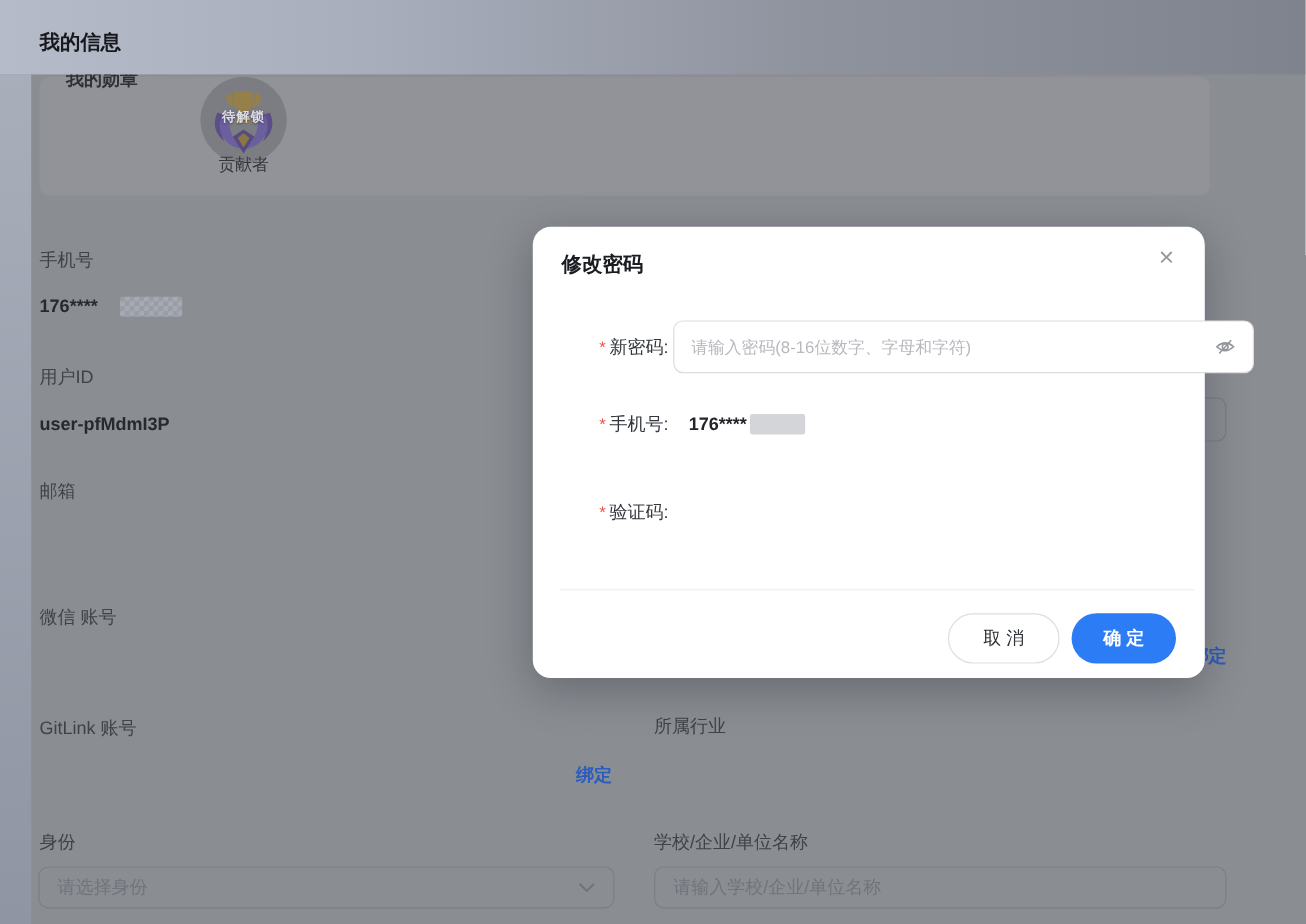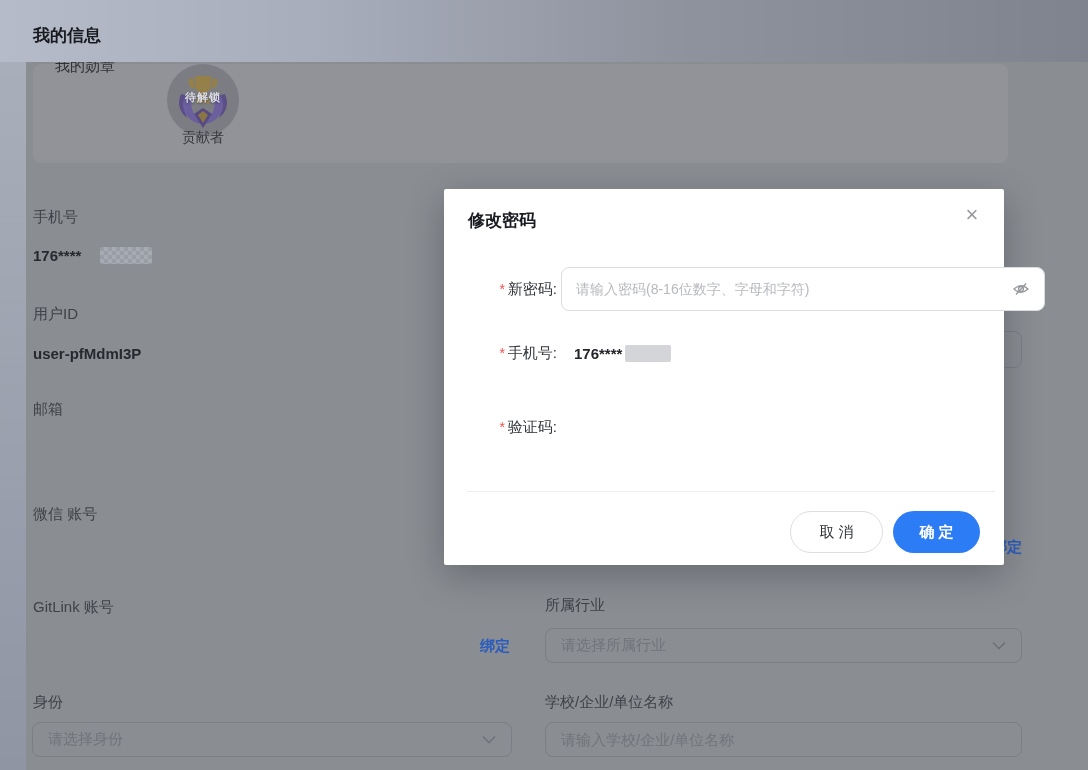--- a/index.html
+++ b/index.html
@@ -9,21 +9,21 @@
 
   
   .top-band { position:absolute; left:0; top:0; width:1088px; height:62px; z-index:4;
     background:linear-gradient(90deg,#b6bbca 0%,#a9aebd 28%,#8f939e 62%,#7f838e 100%); }
   .left-strip { position:absolute; left:0; top:62px; width:26px; height:708px; z-index:3;
     background:linear-gradient(180deg,#a9aebb 0%,#8f95a2 100%); }
   .page-title { position:absolute; left:33px; top:24px; font-size:17px; font-weight:700; color:#17191d; }
 
   
   .medal-box { position:absolute; left:33px; top:64px; width:975px; height:99px; background:#929399; border-radius:8px; z-index:1; }
-  .medal-title { position:absolute; left:55px; top:57px; font-size:15px; font-weight:400; color:#2e3136; z-index:2; }
+  .medal-title { position:absolute; left:55px; top:57px; font-size:15px; font-weight:700; color:#2e3136; z-index:2; }
   .badge-circle { position:absolute; left:167px; top:64px; width:72px; height:72px; border-radius:50%; background:#7b7d82; z-index:2; overflow:hidden; }
   .badge-emblem { position:absolute; left:0; top:0; width:72px; height:72px; }
   .badge-status { position:absolute; left:0; top:26px; width:72px; text-align:center; font-size:11px; font-weight:700;
     color:rgba(232,233,238,0.92); z-index:3; letter-spacing:1px; text-shadow:0 1px 2px rgba(40,30,70,.6); }
   .badge-name { position:absolute; left:167px; top:129px; width:72px; text-align:center; font-size:14px; color:#34373c; z-index:2; }
 
   
   .dim-label { position:absolute; font-size:15px; color:#3f4248; z-index:2; }
   .dim-value { position:absolute; font-size:15px; font-weight:700; color:#26292f; z-index:2; }
   .censor { position:absolute; width:52px; height:17px; z-index:2; border-radius:2px;
@@ -34,21 +34,21 @@
     font-size:15px; color:#71747b; padding:0 15px; display:flex; align-items:center; z-index:2; }
   .dim-input input { border:none; outline:none; background:transparent; width:100%; font-size:15px;
     font-family:inherit; color:#3f4248; }
   .dim-input input::placeholder { color:#71747b; }
   .dim-select { cursor:pointer; justify-content:space-between; }
   .dim-link { position:absolute; font-size:15px; font-weight:700; color:#2b5dbe; z-index:2; cursor:pointer; }
   .chevron { flex:0 0 auto; margin-left:8px; }
 
   
   .modal { position:absolute; left:444px; top:189px; width:560px; height:376px; background:#ffffff;
-    border-radius:2px; z-index:10; box-shadow:0 10px 36px rgba(15,18,28,0.28); }
+    border-radius:15px; z-index:10; box-shadow:0 10px 36px rgba(15,18,28,0.28); }
   .modal-title { position:absolute; left:24px; top:20px; font-size:17px; font-weight:700; color:#1a1c21; }
   .modal-close { position:absolute; right:18px; top:12px; width:28px; height:28px; font-size:22px; line-height:28px;
     text-align:center; color:#97999e; cursor:pointer; font-weight:400; }
   .m-row { position:absolute; left:0; width:560px; }
   .m-label { position:absolute; left:0; top:0; width:113px; text-align:right; font-size:15px; color:#33363c; }
   .req { color:#f5504e; margin-right:3px; font-size:14px; }
   .m-input { position:absolute; left:117px; top:0; width:484px; border:1px solid #dadce1; border-radius:8px;
     display:flex; align-items:center; padding:0 14px; background:#fff; }
   .m-input input { border:none; outline:none; flex:1 1 auto; font-size:14px; font-family:inherit; color:#2a2c32; background:transparent; }
   .m-input input::placeholder { color:#b7b9be; }
@@ -109,26 +109,20 @@
     <span>请选择身份</span>
     <svg class="chevron" width="14" height="9" viewBox="0 0 14 9">
       <polyline points="1,1.5 7,7.5 13,1.5" fill="none" stroke="#6f727a" stroke-width="1.6"></polyline>
     </svg>
   </div>
 
   <div class="dim-input" style="left:545px; top:331px; width:477px; height:37px;"></div>
   <div class="dim-link" style="left:992px; top:538px;">绑定</div>
 
   <div class="dim-label" style="left:545px; top:596px;">所属行业</div>
-  <div class="dim-input dim-select" style="left:545px; top:628px; width:477px; height:35px;">
-    <span>请选择所属行业</span>
-    <svg class="chevron" width="14" height="9" viewBox="0 0 14 9">
-      <polyline points="1,1.5 7,7.5 13,1.5" fill="none" stroke="#6f727a" stroke-width="1.6"></polyline>
-    </svg>
-  </div>
 
   <div class="dim-label" style="left:545px; top:693px;">学校/企业/单位名称</div>
   <div class="dim-input" style="left:545px; top:722px; width:477px; height:35px;">
     <input type="text" placeholder="请输入学校/企业/单位名称" style="">
   </div>
 
   <div class="top-band">
     <div class="page-title">我的信息</div>
   </div>
 

